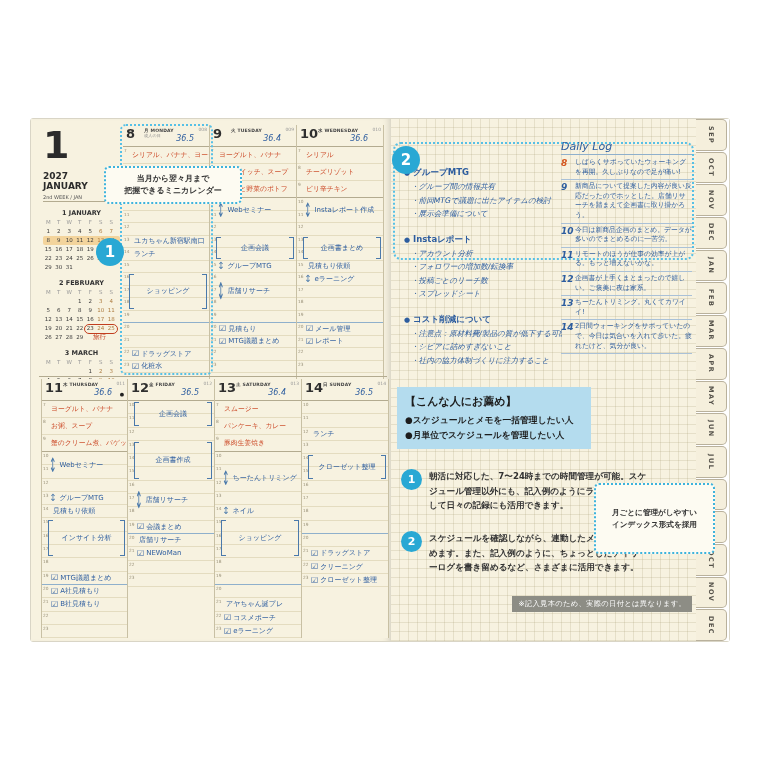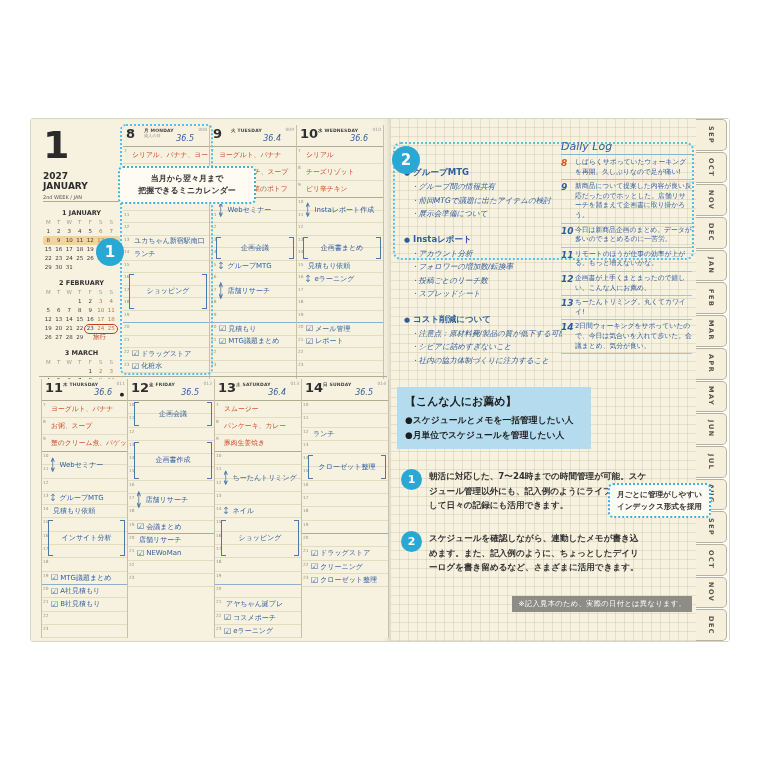--- a/index.html
+++ b/index.html
@@ -67,21 +67,21 @@
   .entry.bracket::before,.entry.bracket::after{content:"";position:absolute;top:1px;bottom:1px;width:4px;
          border:1px solid #4a79ab;}
   .entry.bracket::before{left:0;border-right:none;}
   .entry.bracket::after{right:0;border-left:none;}
   .entry.arrow .glyph{margin:0 3px 0 1px;display:inline-block;color:#4a79ab;font-size:9px;}
 
   
   .dotted-region1{position:absolute;left:89px;top:5px;width:93px;height:251px;
                   border:2px dotted #56c0e6;border-radius:6px;z-index:4;pointer-events:none;}
   .bubble{background:#fdfbf2;border:2px dotted #3db3dc;border-radius:5px;
-          font-weight:bold;color:#333;text-align:center;white-space:pre-line;z-index:6;margin-left:14px;}
+          font-weight:bold;color:#333;text-align:center;white-space:pre-line;z-index:6;}
   .bubble-minical{position:absolute;left:73px;top:47px;width:138px;padding:5px 3px;
                   font-size:8px;line-height:12px;}
   .num-circle{position:absolute;width:28px;height:28px;border-radius:50%;background:#29a8d4;
               color:#fff;font-weight:bold;font-size:15px;display:flex;align-items:center;
               justify-content:center;z-index:7;}
   .circle1{left:65px;top:119px;}
 
   
   .right-page{position:relative;width:306px;
      background:
@@ -111,21 +111,21 @@
   .recbox-title{font-size:11px;font-weight:bold;color:#1d1d1d;margin-bottom:4px;}
   .recbox-item{font-size:8.8px;font-weight:bold;color:#1d1d1d;line-height:14.5px;}
 
   .feat{position:absolute;left:10px;width:246px;display:flex;gap:7px;align-items:flex-start;}
   .feat1{top:350px;}
   .feat2{top:412px;}
   .feat-circle{flex:none;width:21px;height:21px;border-radius:50%;background:#29a8d4;color:#fff;
                font-weight:bold;font-size:11px;display:flex;align-items:center;justify-content:center;}
   .feat-text{font-size:8.6px;line-height:14.5px;color:#333;font-weight:bold;}
 
-  .idxbubble{position:absolute;left:203px;top:364px;width:103px;padding:4px 3px;
+  .idxbubble{position:absolute;left:203px;top:364px;width:121px;padding:22px 3px;
              font-size:7.6px;line-height:11.5px;font-weight:bold;}
   .disc{position:absolute;right:4px;top:477px;background:#8d8d85;color:#fff;font-size:7.3px;
         padding:3px 6px;letter-spacing:.3px;}
 
   
   .tabs{width:33px;background:#ffffff;display:flex;flex-direction:column;gap:1px;padding:0 2px 0 0;}
   .tab{flex:1;background:#f5efdc;border:1px solid #b9b19c;border-left:none;
        border-radius:0 5px 5px 0;display:flex;align-items:center;justify-content:center;
        writing-mode:vertical-rl;font-size:6.5px;font-weight:bold;color:#55524a;letter-spacing:1.5px;}
 </style>
@@ -972,29 +972,29 @@
           <div class="dlog-entry">
             <span class="dlog-day">10</span>
             <span class="dlog-text">今日は新商品企画のまとめ。データが多いのでまとめるのに一苦労。</span>
           </div>
           <div class="dlog-entry">
             <span class="dlog-day">11</span>
             <span class="dlog-text">リモートのほうが仕事の効率が上がる。もっと増えないかな。</span>
           </div>
           <div class="dlog-entry">
             <span class="dlog-day">12</span>
-            <span class="dlog-text">企画書が上手くまとまったので嬉しい。こんな人にお薦め。</span>
+            <span class="dlog-text">企画書が上手くまとまったので嬉しい。ご褒美に夜は家系。</span>
           </div>
           <div class="dlog-entry">
             <span class="dlog-day">13</span>
             <span class="dlog-text">ちーたんトリミング。丸くてカワイイ!</span>
           </div>
           <div class="dlog-entry">
             <span class="dlog-day">14</span>
-            <span class="dlog-text">2日間ウォーキングをサボっていたので、今日は気合いを入れて歩いた。会議まとめ、気分が良い。</span>
+            <span class="dlog-text">2日間ウォーキングをサボっていたので、今日は気合いを入れて歩いた。疲れたけど、気分が良い。</span>
           </div>
         </div>
     </div>
 
     <div class="recbox">
       <div class="recbox-title">【こんな人にお薦め】</div>
       <div class="recbox-item">●スケジュールとメモを一括管理したい人</div>
       <div class="recbox-item">●月単位でスケジュールを管理したい人</div>
     </div>
 

